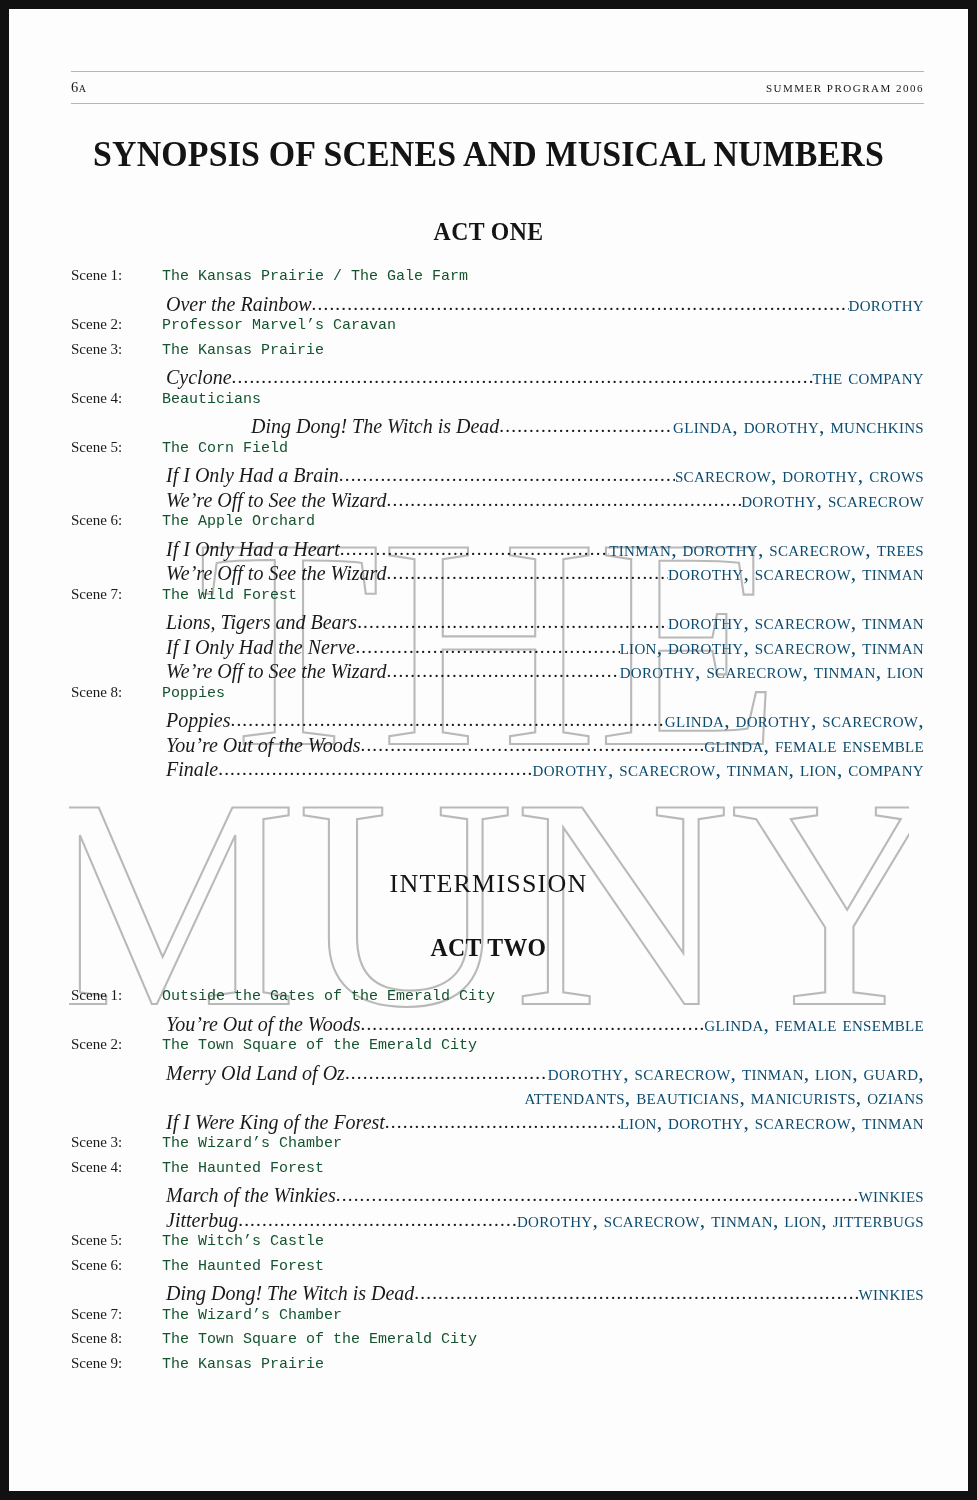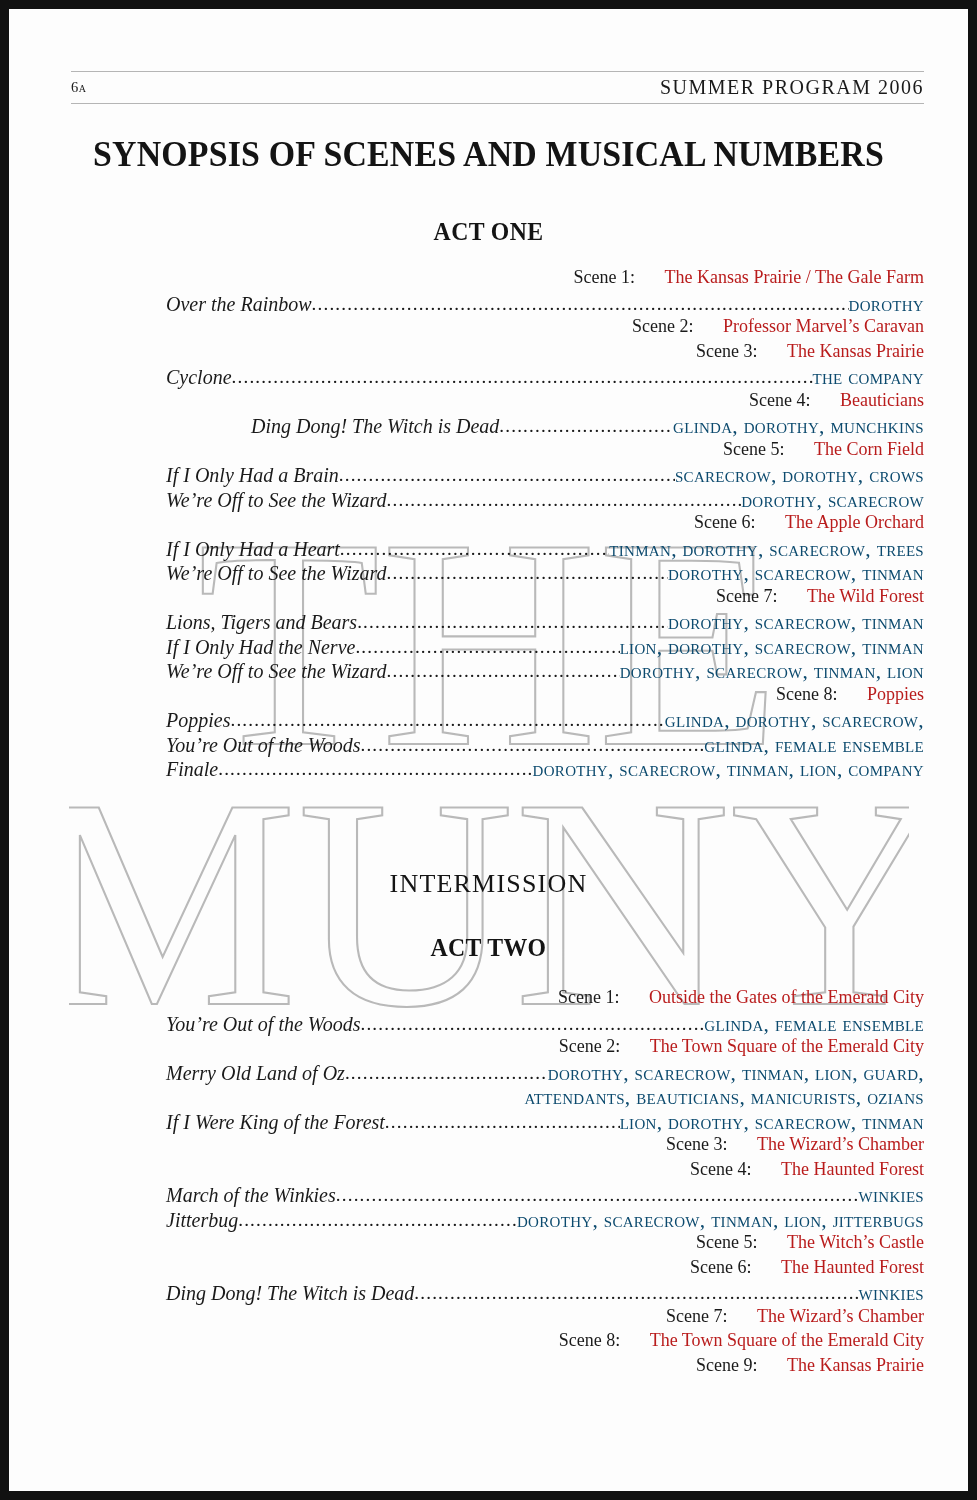--- a/index.html
+++ b/index.html
@@ -59,21 +59,21 @@
     gap: 32px;
   }
   .runhead .folio {
     font-size: 14.5px;
     letter-spacing: 0.6px;
     color: #1a1a1a;
     font-variant: small-caps;
     text-transform: lowercase;
   }
   .runhead .progname {
-    font-size: 20px;
+    font-size: 11px;
     letter-spacing: 1.5px;
     color: #1a1a1a;
     text-transform: uppercase;
     font-variant: small-caps;
   }
 
   
   .doc-title {
     position: absolute;
     left: 0; right: 0;
@@ -118,33 +118,33 @@
     width: 853px;
     z-index: 3;
   }
   #act-one-block { top: 258px; }
   #act-two-block { top: 978px; }
 
   .scene-row {
     display: flex;
     align-items: baseline;
     height: 24.5px;
-    font-size: 18px;
-    justify-content: flex-end;
+    font-size: 15px;
   }
   .scene-label {
     width: 91px;
     flex: 0 0 91px;
     text-align: left;
     color: #1a1a1a;
     white-space: nowrap;
   }
   .scene-title {
-    color: #b91c1c;
-    white-space: nowrap;
+    color: #14532d;
+    white-space: nowrap;
+    font-family: Liberation Mono, monospace;
   }
 
   .song-row {
     display: flex;
     align-items: baseline;
     height: 24.5px;
     font-size: 20px;
     padding-left: 95px;
   }
   .song-row.deep { padding-left: 180px; }

